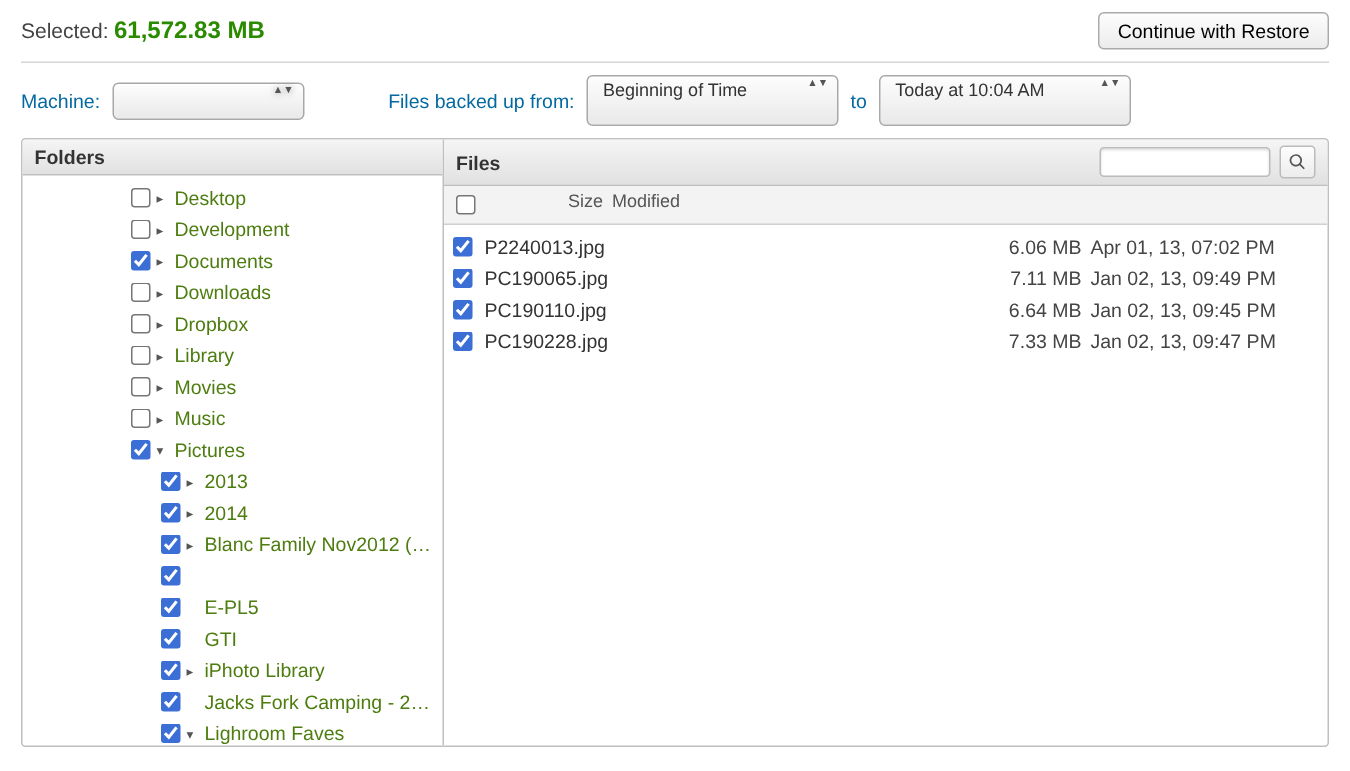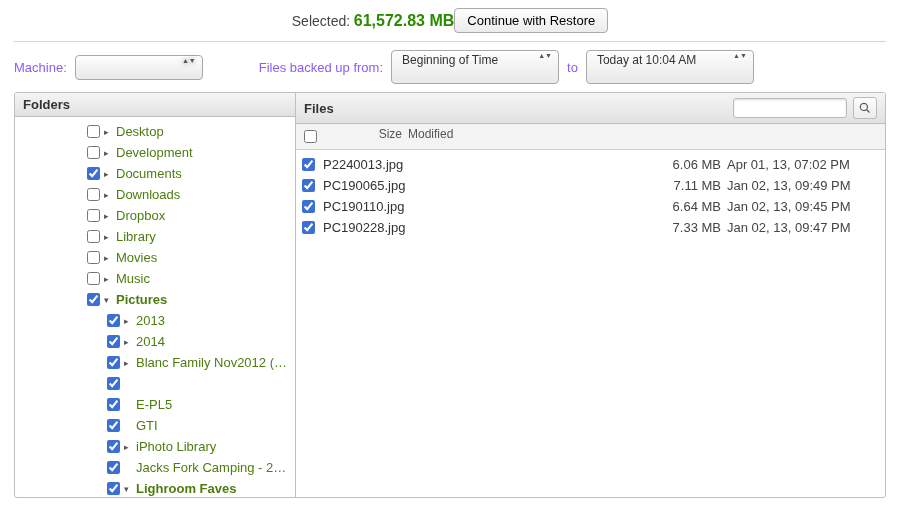--- a/index.html
+++ b/index.html
@@ -1,23 +1,23 @@
 <!DOCTYPE html>
 <html><head>
 <meta charset="utf-8">
 <style>
 html,body{margin:0;padding:0;font-family:"Helvetica Neue",Helvetica,Arial,sans-serif;font-size:13px;color:#333;background:#fff}
 .app{width:900px;height:514px;padding:8px 14px;box-sizing:border-box}
-.topbar{display:flex;justify-content:center;align-items:center;padding-bottom:6px}
+.topbar{display:flex;justify-content:space-between;align-items:center;padding-bottom:6px}
 .sel-size{color:#2a8a00;font-weight:700;font-size:16px}
 .sel-label{color:#444;font-size:14px}
 .btn-restore{background:linear-gradient(#fdfdfd,#ececec);border:1px solid #aaa;border-radius:4px;padding:4px 12px;font-size:13px;cursor:pointer}
 hr.div{border:none;border-top:1px solid #d6d6d6;margin:2px 0 8px}
 .filterbar{display:flex;align-items:center;gap:8px;padding:0 0 8px}
-.filterbar .lbl{color:#8b5cf6;font-size:13px}
+.filterbar .lbl{color:#0369a1;font-size:13px}
 .select{display:inline-flex;align-items:flex-start;justify-content:space-between;background:linear-gradient(#fdfdfd,#e9e9e9);border:1px solid #a8a8a8;border-radius:4px;padding:2px 6px 16px 10px;font-size:12px;color:#333;min-width:110px;box-shadow:inset 0 1px 0 #fff}
 .select.blur{color:transparent;text-shadow:0 0 5px rgba(0,0,0,.5)}
 .updn{display:inline-flex;flex-direction:column;margin-left:10px;line-height:5px;font-size:7px;color:#555}
 .panel{display:flex;border:1px solid #bfbfbf;border-radius:3px;overflow:hidden;height:404px}
 .col{display:flex;flex-direction:column;min-width:0}
 .col.left{width:280px;border-right:1px solid #bfbfbf}
 .col.right{flex:1}
 .colhead{background:linear-gradient(#f5f5f5,#e1e1e1);border-bottom:1px solid #bfbfbf;padding:4px 8px;font-weight:700;font-size:13px;color:#333;display:flex;align-items:center;justify-content:space-between}
 .search{display:flex;align-items:center;gap:6px}
 .search input{border:1px solid #bbb;border-radius:3px;box-shadow:inset 0 1px 2px rgba(0,0,0,.15);padding:2px 6px;width:100px;font-size:12px}
@@ -27,21 +27,21 @@
 .subhead .ck{width:22px}
 .subhead .nm{flex:1}
 .subhead .sz{width:80px;text-align:right;padding-right:6px}
 .subhead .md{width:150px}
 .body{flex:1;overflow:auto;padding:4px 0}
 .tree{list-style:none;margin:0;padding:0;font-size:13px}
 .row{display:flex;align-items:center;height:21px;padding-right:6px;white-space:nowrap}
 .row .cb{width:13px;height:13px;margin:0 4px 0 0;flex:none}
 .row .ar{font-size:9px;color:#555;width:9px;flex:none;margin-right:3px}
 .row .lbl{color:#4d7c0f;overflow:hidden;text-overflow:ellipsis}
-.row.bold .lbl{font-weight:700}
+.row.bold .lbl{font-weight:400}
 .ind0{padding-left:72px}.ind1{padding-left:92px}
 .filerow{display:flex;align-items:center;height:21px;padding:0 8px 0 4px;font-size:13px;color:#333}
 .filerow .cb{width:13px;height:13px;margin:0 8px 0 2px}
 .filerow .nm{flex:1}
 .filerow .sz{width:80px;text-align:right;color:#444;padding-right:6px}
 .filerow .md{width:150px;color:#444}
 input[type=checkbox]{accent-color:#3b6fd6}
 </style>
 </head>
 <body>

